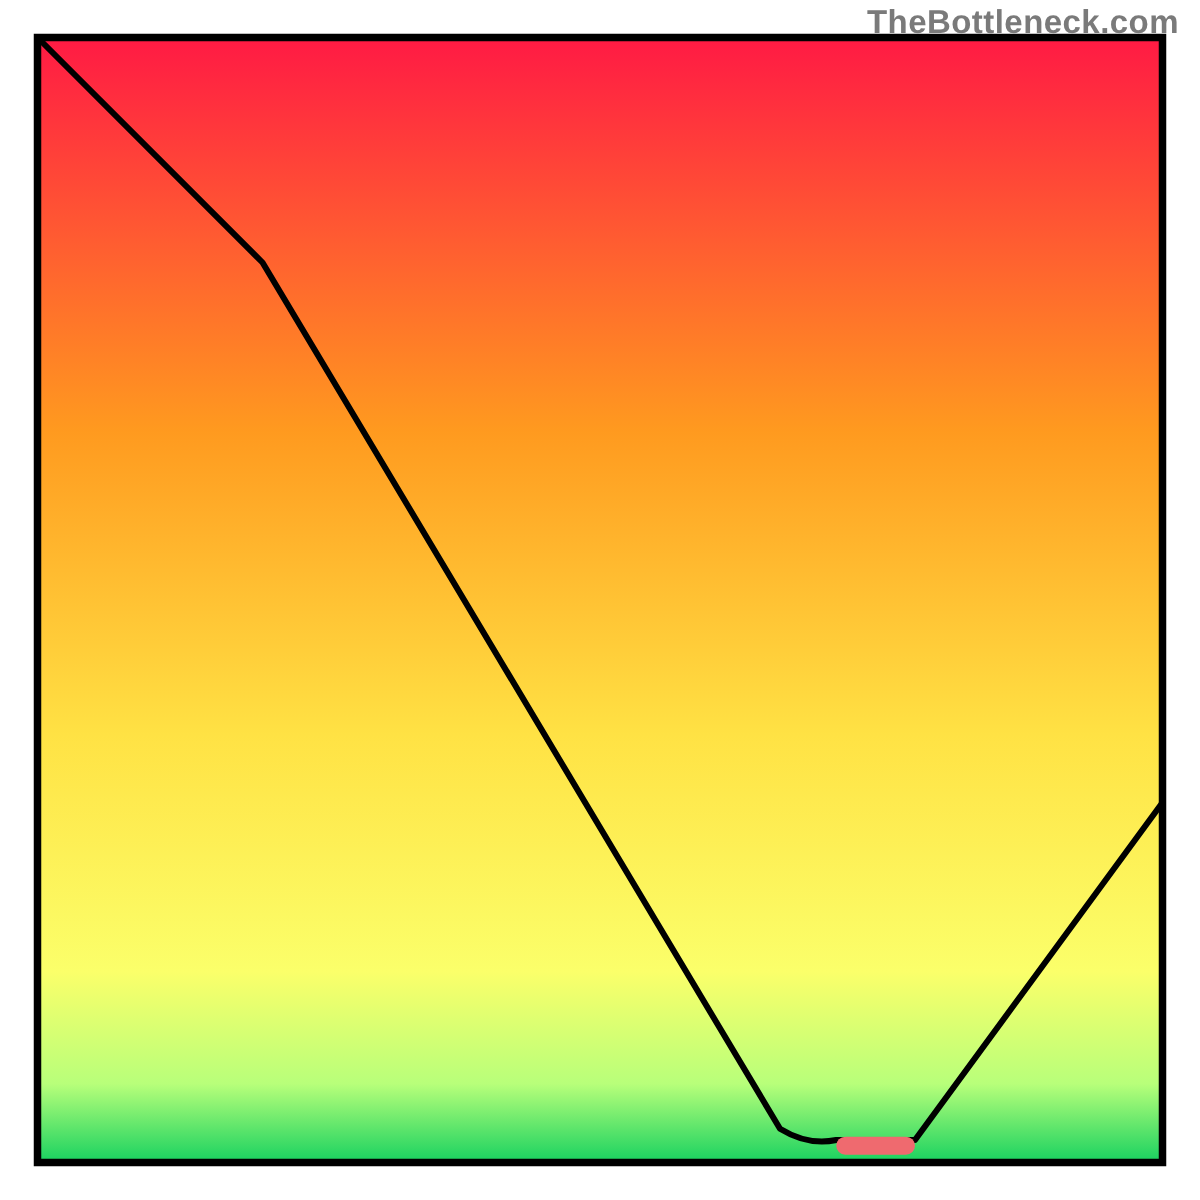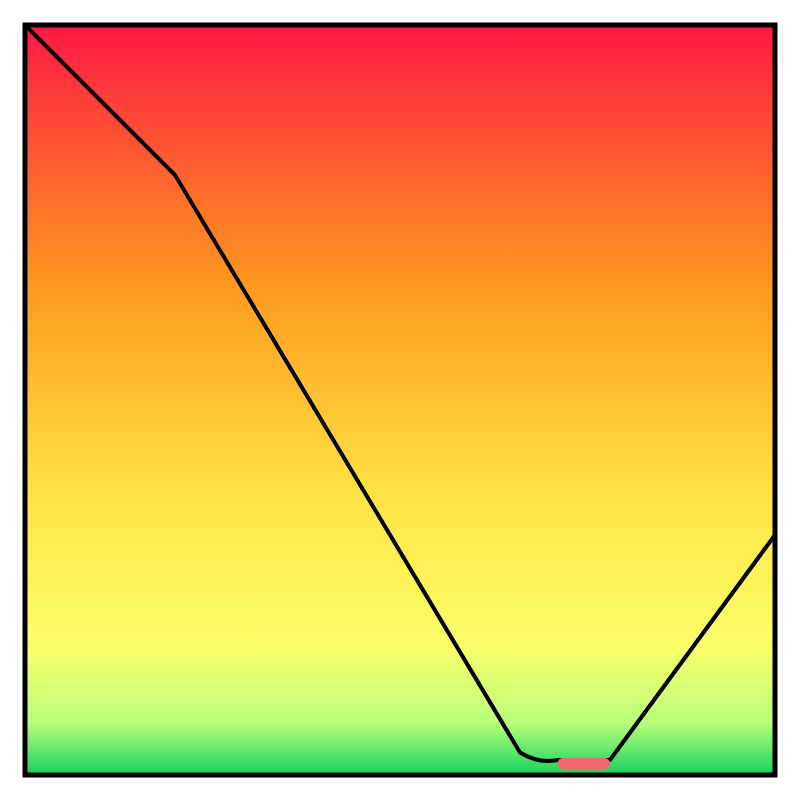--- a/index.html
+++ b/index.html
@@ -25,20 +25,21 @@
     letter-spacing: 0.3px;
   }
   svg {
     display: block;
   }
 </style>
 </head>
 <body>
 
 <div class="wrap">
+  <div class="watermark">TheBottleneck.com</div>
 
   <svg width="800" height="800" viewBox="0 0 800 800">
     <defs>
       <linearGradient id="bg-grad" x1="0" y1="0" x2="0" y2="1">
         <stop id="g0" offset="0%" stop-color="#ff1a44"></stop>
         <stop id="g1" offset="35%" stop-color="#ff9a1f"></stop>
         <stop id="g2" offset="62%" stop-color="#ffe244"></stop>
         <stop id="g3" offset="83%" stop-color="#fbff6a"></stop>
         <stop id="g4" offset="93%" stop-color="#b8ff7a"></stop>
         <stop id="g5" offset="100%" stop-color="#18d160"></stop>

